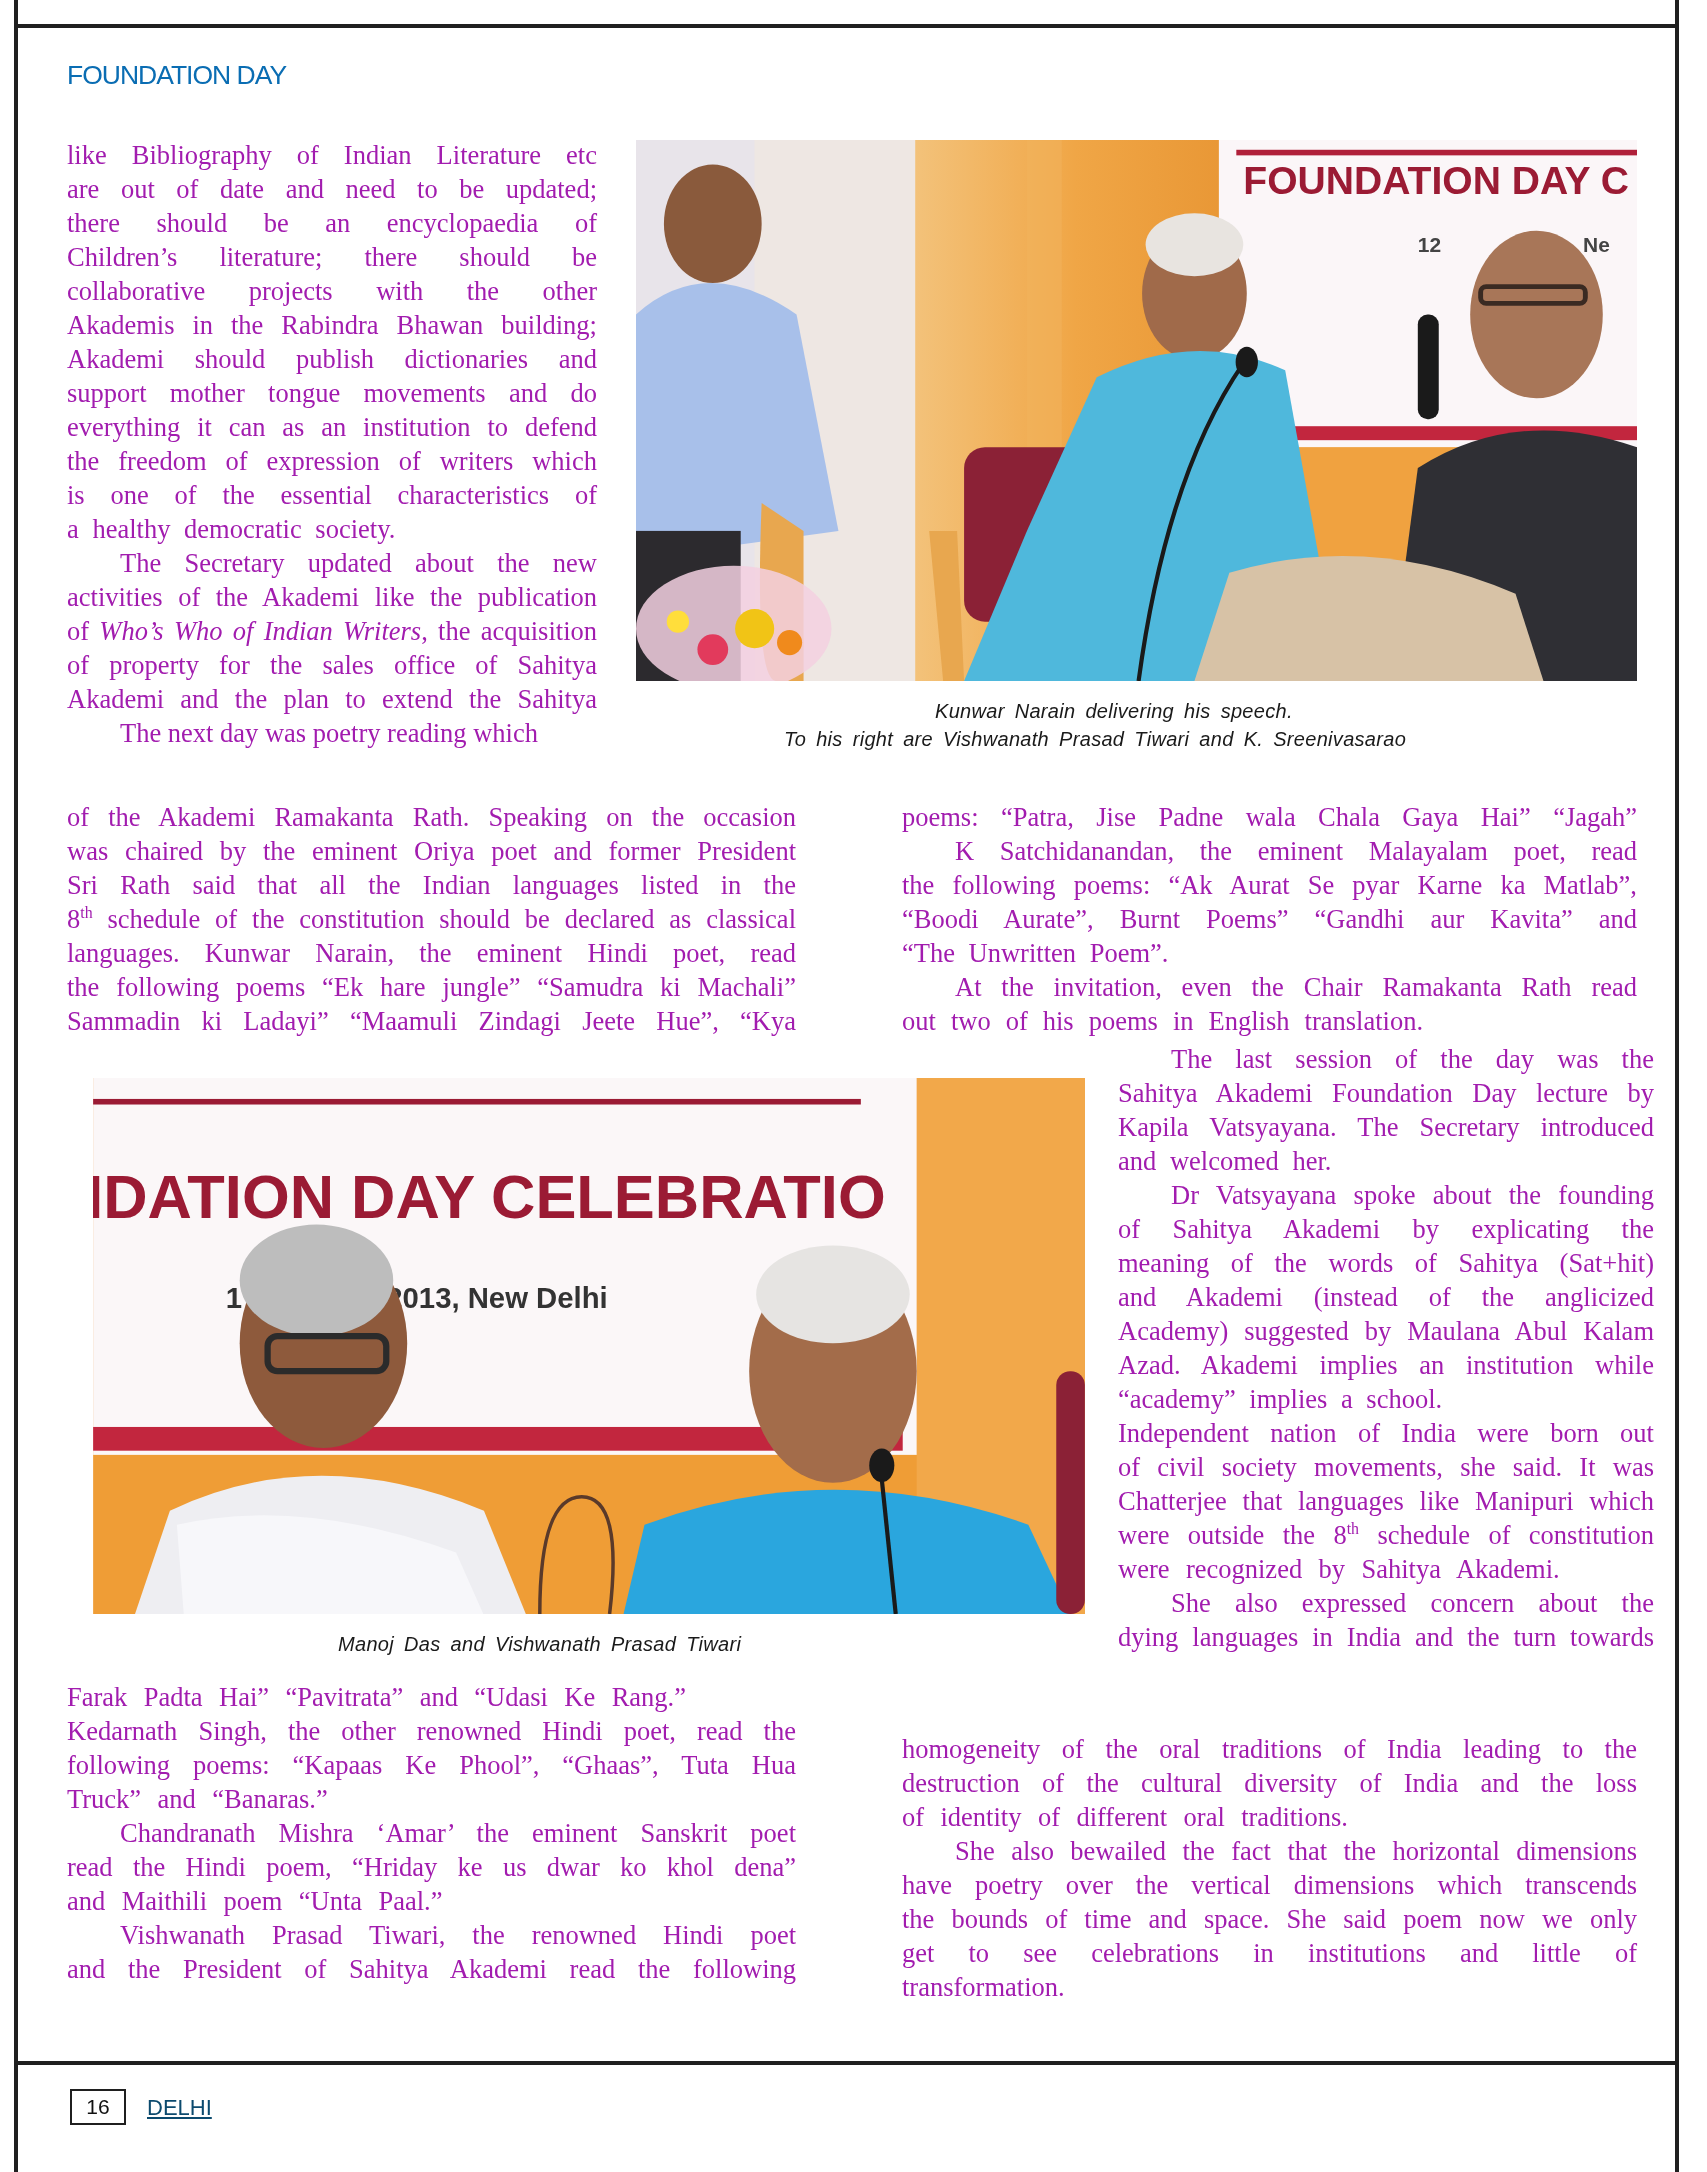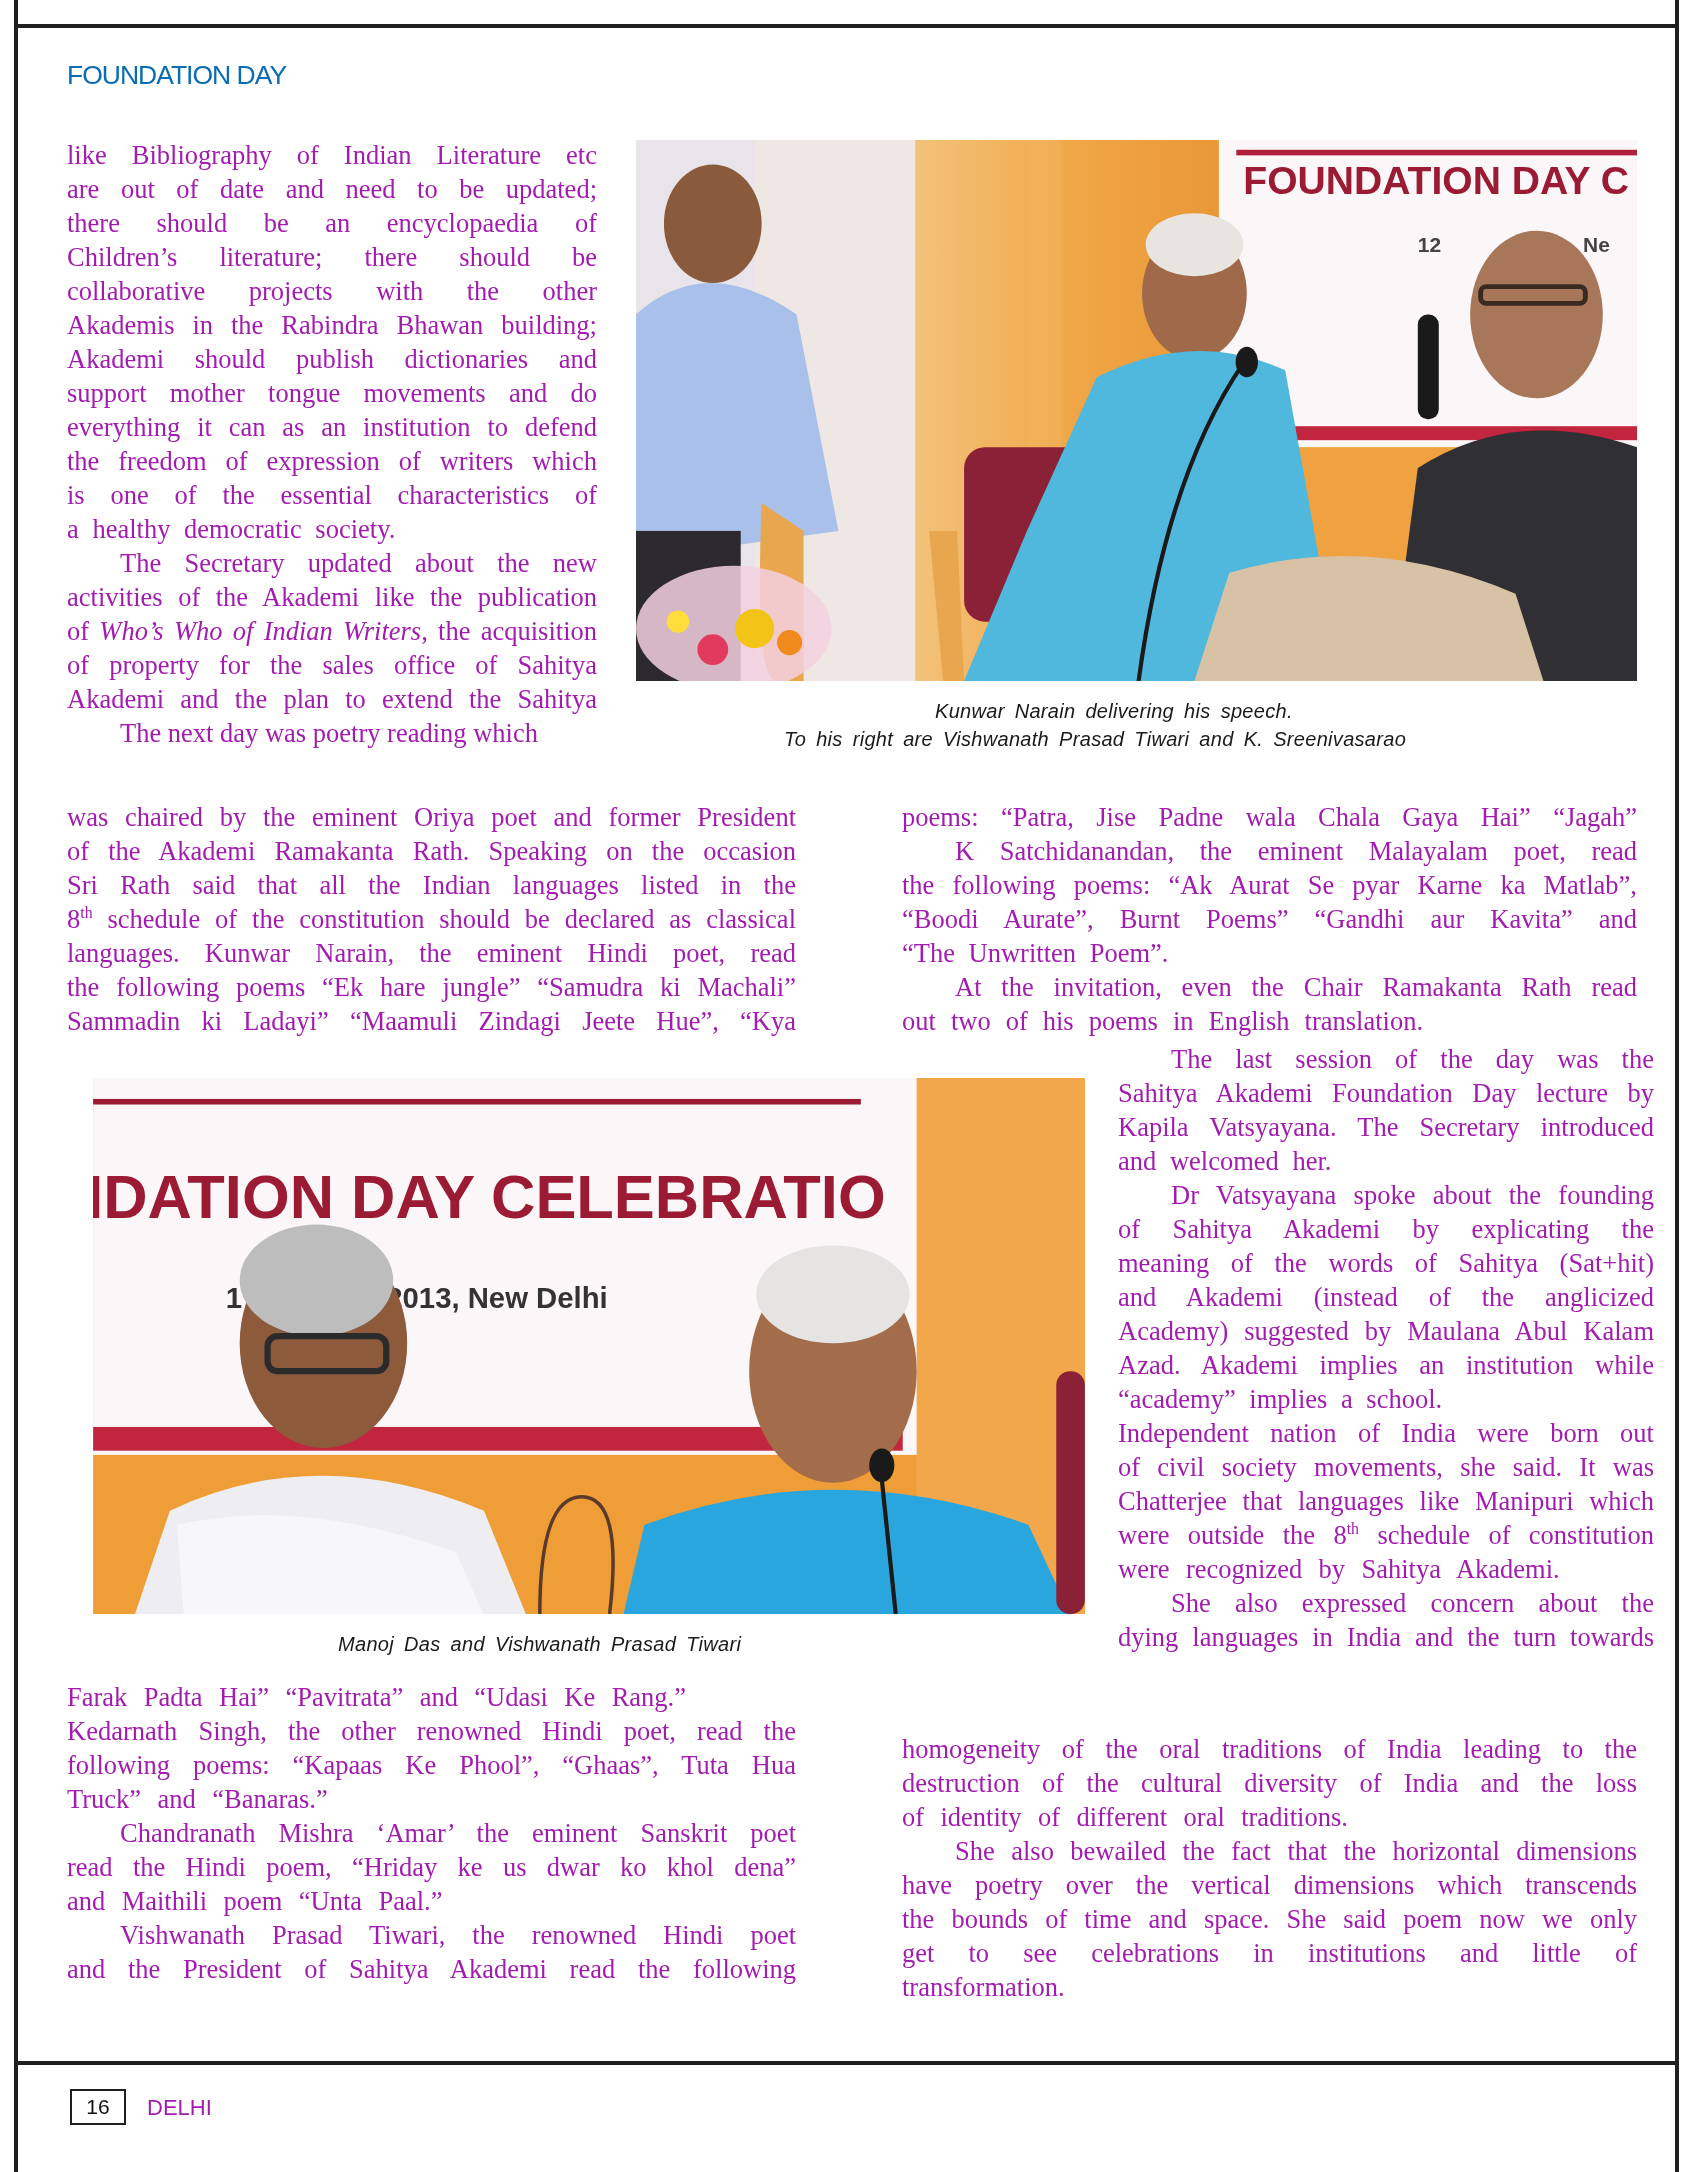--- a/index.html
+++ b/index.html
@@ -26,21 +26,21 @@
   sup { font-size:60%; line-height:0; vertical-align:super; }
   .photo { position:absolute; overflow:hidden; }
   .footer-box {
     position:absolute; left:70px; top:2089px; width:56px; height:36px;
     border:2.1px solid #1f1f1f; box-sizing:border-box;
     font-family:"Liberation Sans", sans-serif; font-size:21px; color:#111;
     display:flex; align-items:center; justify-content:center;
   }
   .footer-label {
     position:absolute; left:147px; top:2095px;
-    font-family:"Liberation Sans", sans-serif; font-size:22px; color:#a21caf;
+    font-family:"Liberation Sans", sans-serif; font-size:22px; color:#0c4a6e;text-decoration:underline;
   }
   .w { font-style:italic; }
 </style>
 </head>
 <body>
 
 <div class="rule-v" style="left:14px; top:0; height:2172px;"></div>
 <div class="rule-v" style="left:1675px; top:0; height:2172px;"></div>
 <div class="rule-h" style="left:14px; top:24px; width:1665px;"></div>
 <div class="rule-h" style="left:14px; top:2061px; width:1665px;"></div>
@@ -114,22 +114,22 @@
     <circle cx="170" cy="700" r="28" fill="#f1c416"></circle>
     <circle cx="110" cy="730" r="22" fill="#e23a5c"></circle>
     <circle cx="220" cy="720" r="18" fill="#f08a1c"></circle>
     <circle cx="60" cy="690" r="16" fill="#ffde3b"></circle>
   </svg>
 </div>
 <div class="caption" style="left:935px; top:700px;">Kunwar Narain delivering his speech.</div>
 <div class="caption" style="left:784px; top:728px;">To his right are Vishwanath Prasad Tiwari and K. Sreenivasarao</div>
 
 <div class="body-text" style="left:67px; top:800px; width:729px;">
+  <span class="line">of the Akademi Ramakanta Rath. Speaking on the occasion</span>
   <span class="line">was chaired by the eminent Oriya poet and former President</span>
-  <span class="line">of the Akademi Ramakanta Rath. Speaking on the occasion</span>
   <span class="line">Sri Rath said that all the Indian languages listed in the</span>
   <span class="line"><span>8</span><sup>th</sup><span> schedule of the constitution should be declared as classical</span></span>
   <span class="line">languages. Kunwar Narain, the eminent Hindi poet, read</span>
   <span class="line">the following poems “Ek hare jungle” “Samudra ki Machali”</span>
   <span class="line">Sammadin ki Ladayi” “Maamuli Zindagi Jeete Hue”, “Kya</span>
 </div>
 
 <div class="body-text" style="left:902px; top:800px; width:735px;">
   <span class="line">poems: “Patra, Jise Padne wala Chala Gaya Hai” “Jagah”</span>
   <span class="line ind">K Satchidanandan, the eminent Malayalam poet, read</span>

